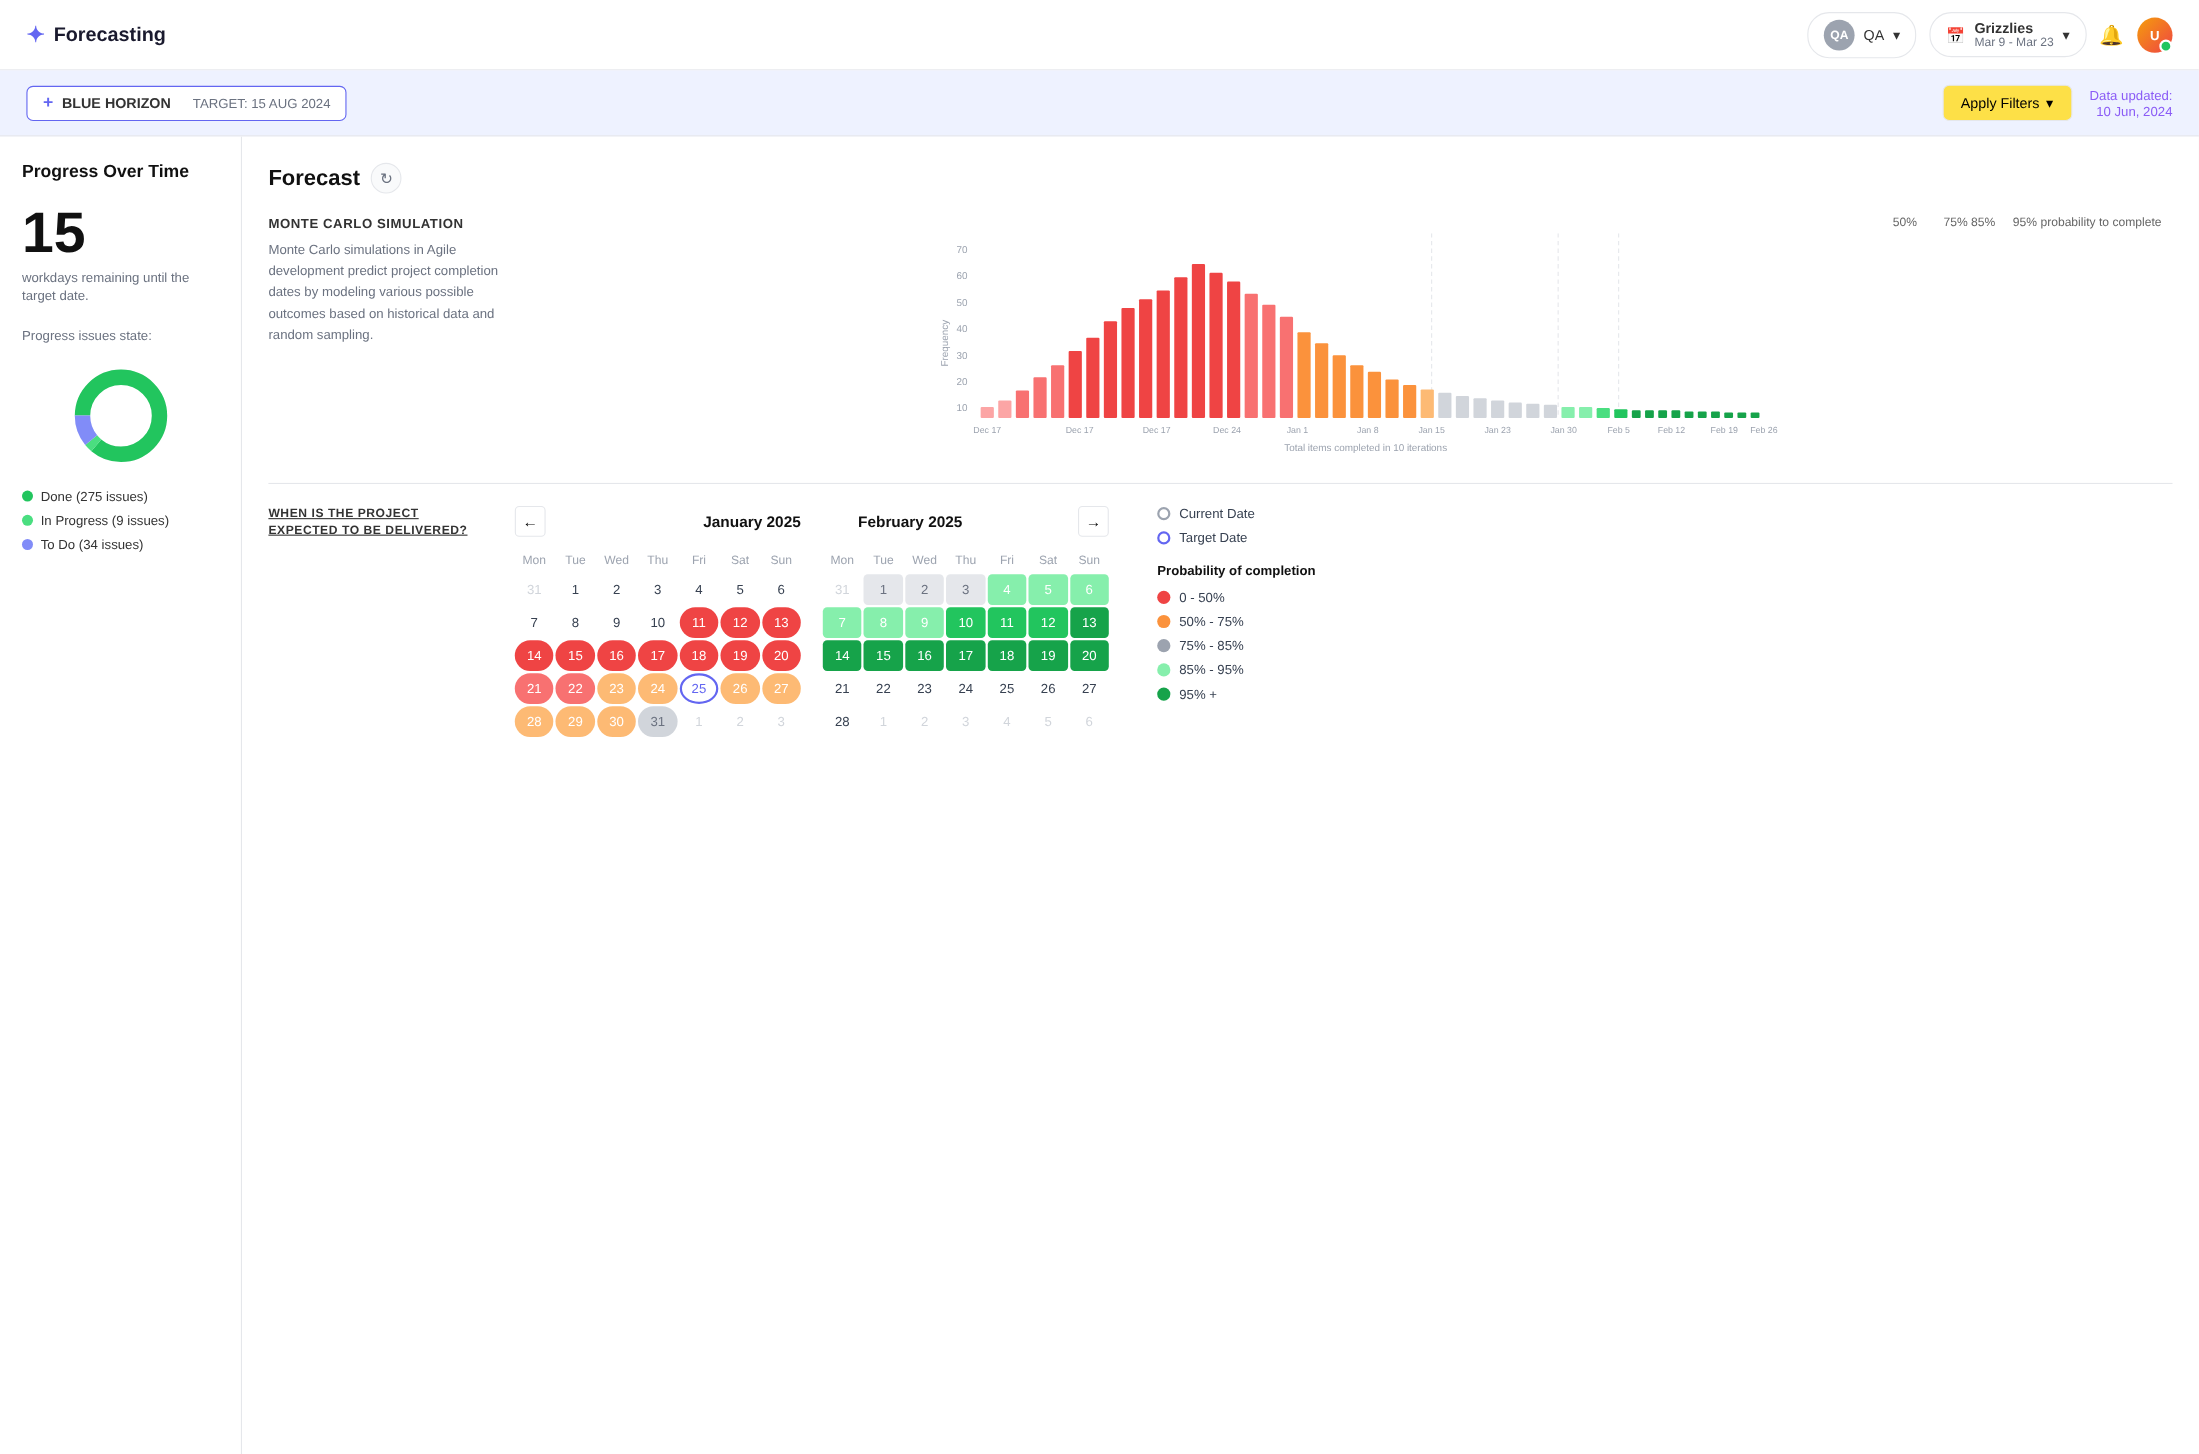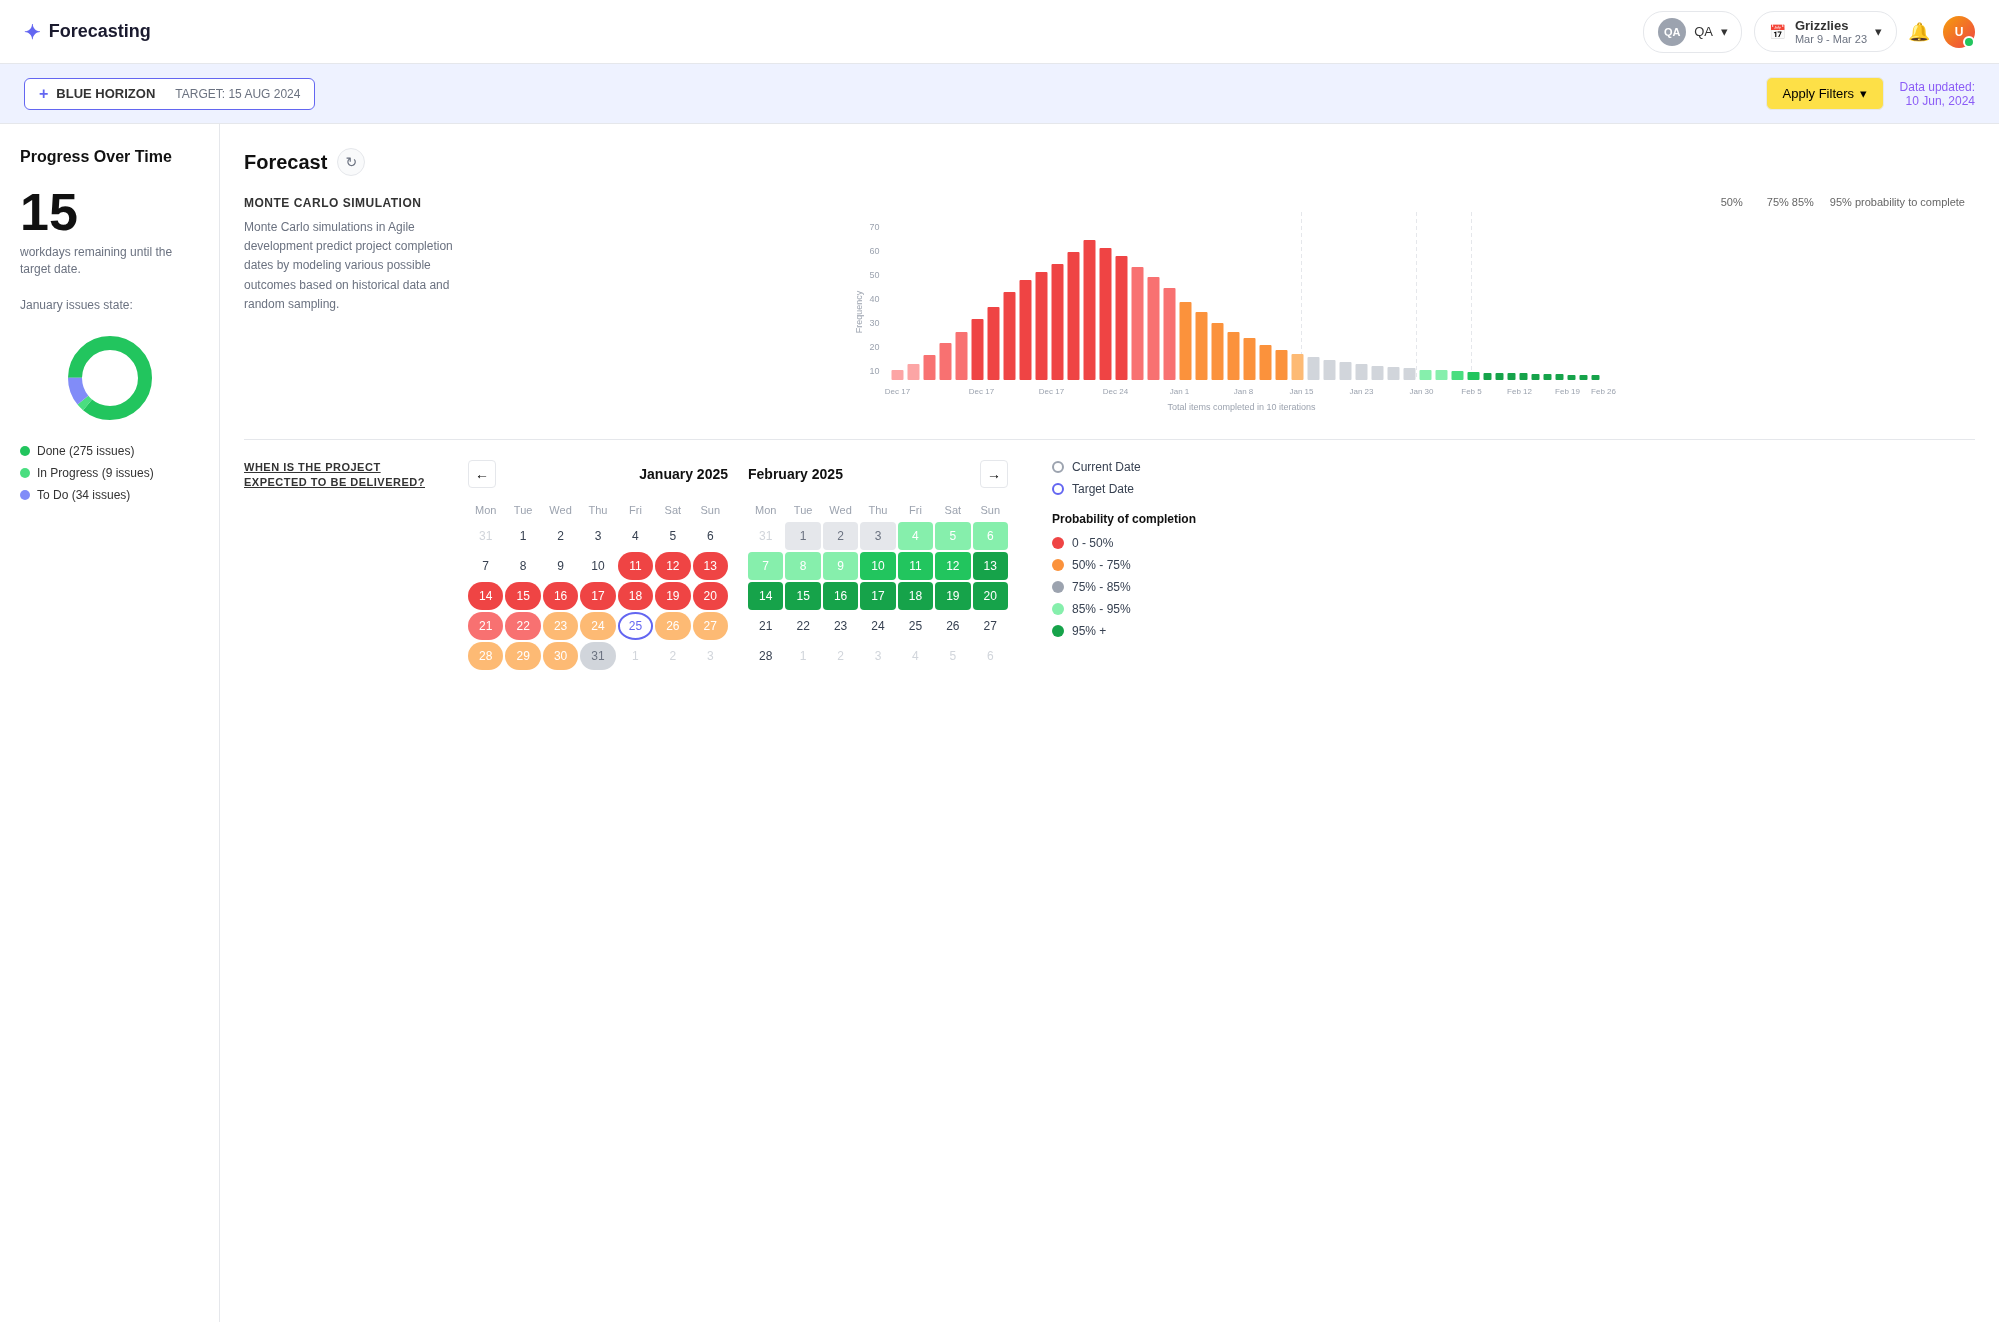--- a/index.html
+++ b/index.html
@@ -69,21 +69,21 @@
 
     
     .calendar-section { display: flex; gap: 24px; align-items: flex-start; }
     .calendar-question { width: 200px; min-width: 200px; }
     .calendar-question-title { font-size: 11px; font-weight: 700; color: #333; letter-spacing: 0.5px; line-height: 1.4; text-decoration: underline; }
 
     .calendars-wrapper { display: flex; gap: 20px; }
     .calendar { width: 260px; }
     .calendar-header { display: flex; align-items: center; justify-content: space-between; margin-bottom: 12px; }
     .calendar-nav-btn { width: 28px; height: 28px; border-radius: 4px; border: 1px solid #e5e7eb; background: #fff; cursor: pointer; display: flex; align-items: center; justify-content: center; font-size: 14px; }
-    .calendar-month { font-size: 14px; font-weight: 600; color: #111; }
+    .calendar-month { font-size: 14px; font-weight: 600; color: #111; margin-left: 32px; }
     .calendar-grid { display: grid; grid-template-columns: repeat(7, 1fr); gap: 2px; }
     .cal-day-header { text-align: center; font-size: 11px; color: #9ca3af; padding: 4px 0; font-weight: 500; }
     .cal-day { text-align: center; font-size: 12px; padding: 4px 2px; border-radius: 4px; min-height: 28px; display: flex; align-items: center; justify-content: center; font-weight: 500; color: #374151; }
     .cal-day.empty { color: #d1d5db; }
     .cal-day.red { background: #ef4444; color: #fff; border-radius: 20px; }
     .cal-day.salmon { background: #f87171; color: #fff; border-radius: 20px; }
     .cal-day.orange-light { background: #fdba74; color: #fff; border-radius: 20px; }
     .cal-day.gray-range { background: #e5e7eb; color: #6b7280; border-radius: 4px; }
     .cal-day.target { background: #fff; color: #6366f1; border: 2px solid #6366f1; border-radius: 50%; }
     .cal-day.green-light { background: #86efac; color: #fff; border-radius: 4px; }
@@ -148,21 +148,21 @@
     </div>
   </div>
 </div>
 
 <div class="main">
 
   <div class="left-panel">
     <h2>Progress Over Time</h2>
     <div class="big-number">15</div>
     <div class="big-number-desc">workdays remaining until the target date.</div>
-    <div class="current-issues-label">January issues state:</div>
+    <div class="current-issues-label">Progress issues state:</div>
 
     <div class="donut-container">
       <svg class="donut-svg" viewBox="0 0 100 100">
 
         <circle cx="50" cy="50" r="35" fill="none" stroke="#f3f4f6" stroke-width="14"></circle>
 
         <circle cx="50" cy="50" r="35" fill="none" stroke="#22c55e" stroke-width="14" stroke-dasharray="189.1 30.8" stroke-dashoffset="54.97" transform="rotate(-90 50 50)"></circle>
 
         <circle cx="50" cy="50" r="35" fill="none" stroke="#4ade80" stroke-width="14" stroke-dasharray="6.6 213.3" stroke-dashoffset="-134.1" transform="rotate(-90 50 50)"></circle>
 

